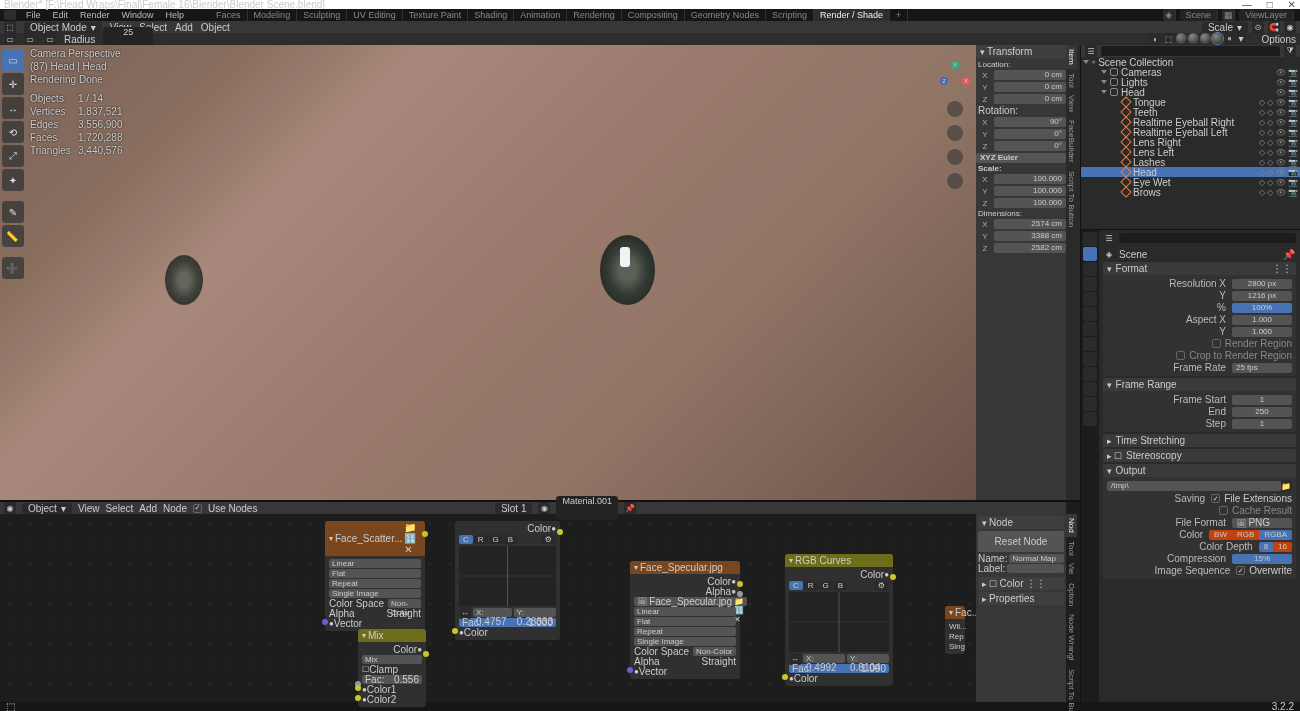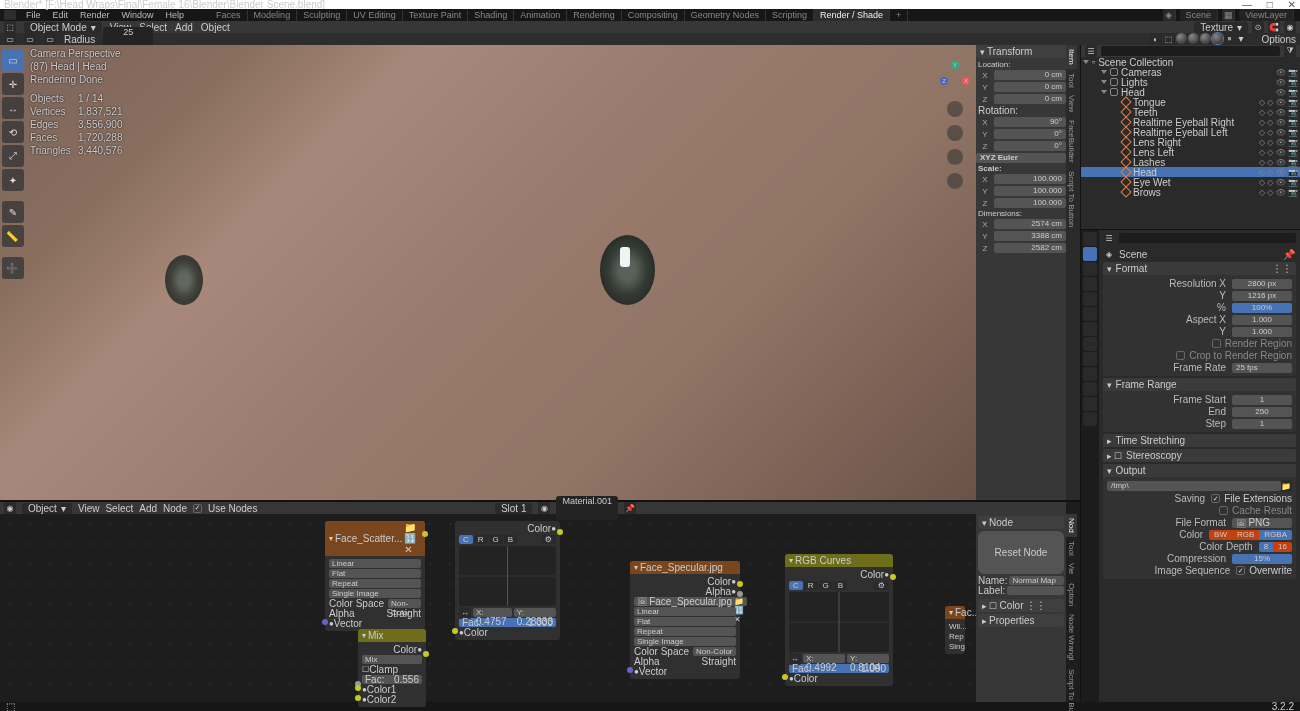--- a/index.html
+++ b/index.html
@@ -155,21 +155,21 @@
 </div>
 
 <div class="header-bar">
   <span class="icon-btn">⬚</span>
   <span class="dropdown"><span>Object Mode</span> ▾</span>
   <span>View</span>
   <span>Select</span>
   <span>Add</span>
   <span>Object</span>
   <div style="margin-left:auto; display:flex; gap:4px; align-items:center;">
-    <span class="dropdown"><span>Texture</span> ▾</span>
+    <span class="dropdown"><span>Scale</span> ▾</span>
     <span class="icon-btn">⊙</span>
     <span class="icon-btn">🧲</span>
     <span class="icon-btn">◉</span>
   </div>
 </div>
 
 <div class="header-bar" style="background:#2d2d2d;">
   <span class="icon-btn">▭</span>
   <span class="icon-btn">▭</span>
   <span class="icon-btn">▭</span>
@@ -482,21 +482,21 @@
           <div class="node-body">
             <div class="node-row">Wil...</div>
             <div class="node-row">Rep</div>
             <div class="node-row">Sing</div>
           </div>
         </div>
       </div>
 
       <div class="node-n-panel">
         <div class="panel-header">▾ <span>Node</span></div>
-        <div style="background:#545454; border-radius:6px; text-align:center; padding:16px; margin:2px 0;">Reset Node</div>
+        <div style="background:#545454; border-radius:0; text-align:center; padding:5px; margin:2px 0;">Reset Node</div>
         <div class="node-row" style="gap:2px;">
             <span>Name:</span>
             <span class="node-field">Normal Map</span>
           </div>
         <div class="node-row" style="gap:2px;">
             <span>Label:</span>
             <span class="node-field"></span>
           </div>
         <div class="panel-header" style="margin-top:4px;">▸ ☐ <span>Color</span> <span style="margin-left:auto;">⋮⋮</span></div>
         <div class="panel-header" style="margin-top:2px;">▸ <span>Properties</span></div>

